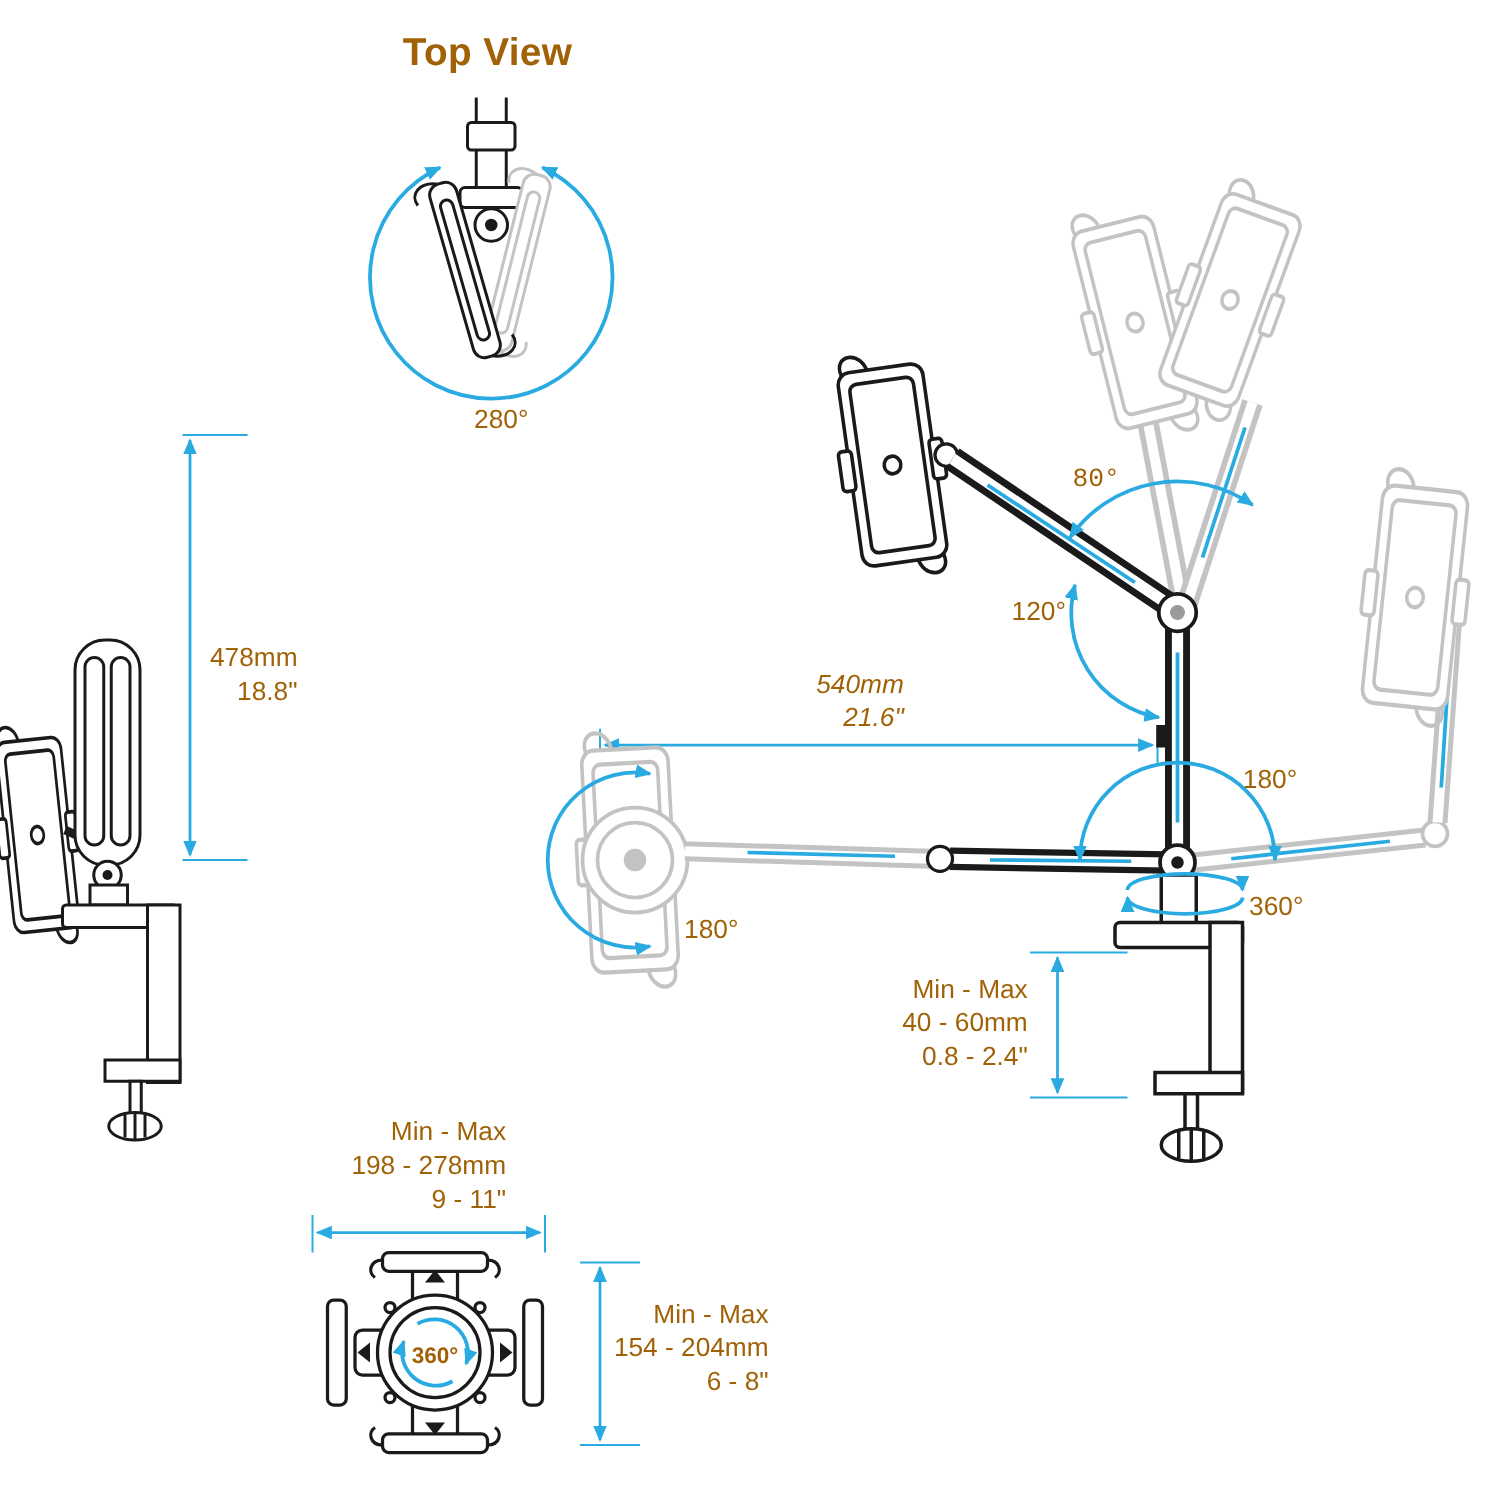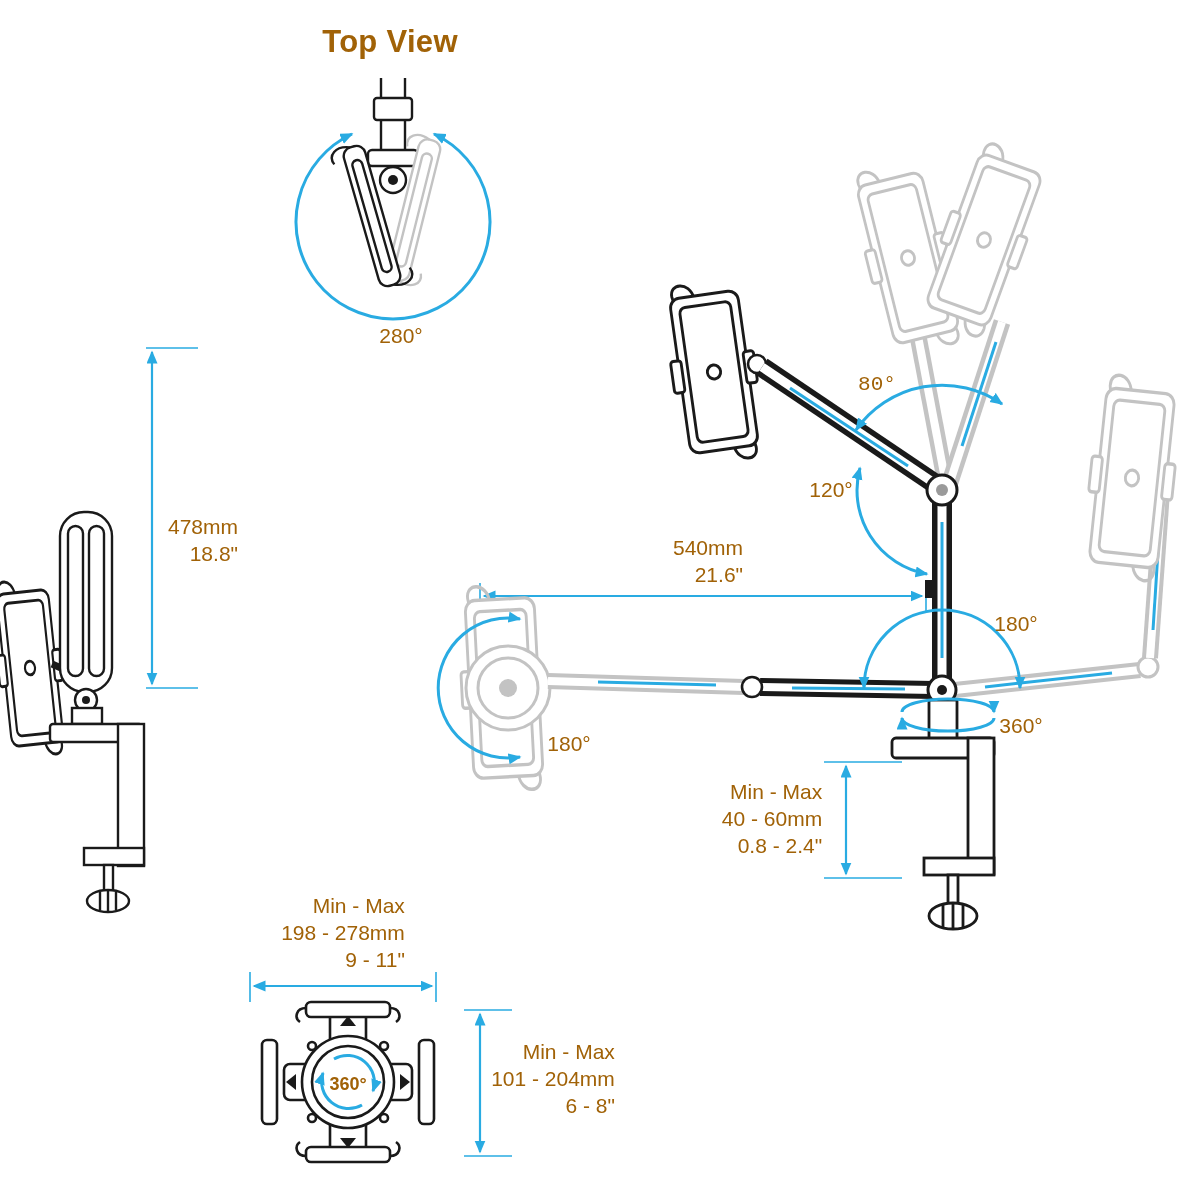--- a/index.html
+++ b/index.html
@@ -200,21 +200,21 @@
 
 <div class="lbl title" style="left:390px; top:28px;">Top View</div>
 
 <div class="lbl" style="left:401px; top:322px;">280°</div>
 
 <div class="lbl" style="left:203px; top:500px;margin-top:13px;">
   <div>478mm</div>
   <div>18.8"</div>
 </div>
 
-<div class="lbl" style="left:708px; top:534px;">
+<div class="lbl" style="left:688px; top:534px;font-style:italic;">
   <div>540mm</div>
   <div>21.6"</div>
 </div>
 
 <div class="lbl" style="left:877px; top:371px;font-family:Liberation Mono, monospace;">80°</div>
 
 <div class="lbl" style="left:831px; top:476px;">120°</div>
 
 <div class="lbl" style="left:1016px; top:610px;">180°</div>
 
@@ -231,17 +231,17 @@
 <div class="lbl" style="left:343px; top:892px;">
   <div>Min - Max</div>
   <div>198 - 278mm</div>
   <div>9 - 11"</div>
 </div>
 
 <div class="lbl small" style="left:348px; top:1071px;">360°</div>
 
 <div class="lbl" style="left:553px; top:1038px;">
   <div>Min - Max</div>
-  <div>101 - 204mm</div>
+  <div>154 - 204mm</div>
   <div>6 - 8"</div>
 </div>
 
 </div>
 
 </body></html>

